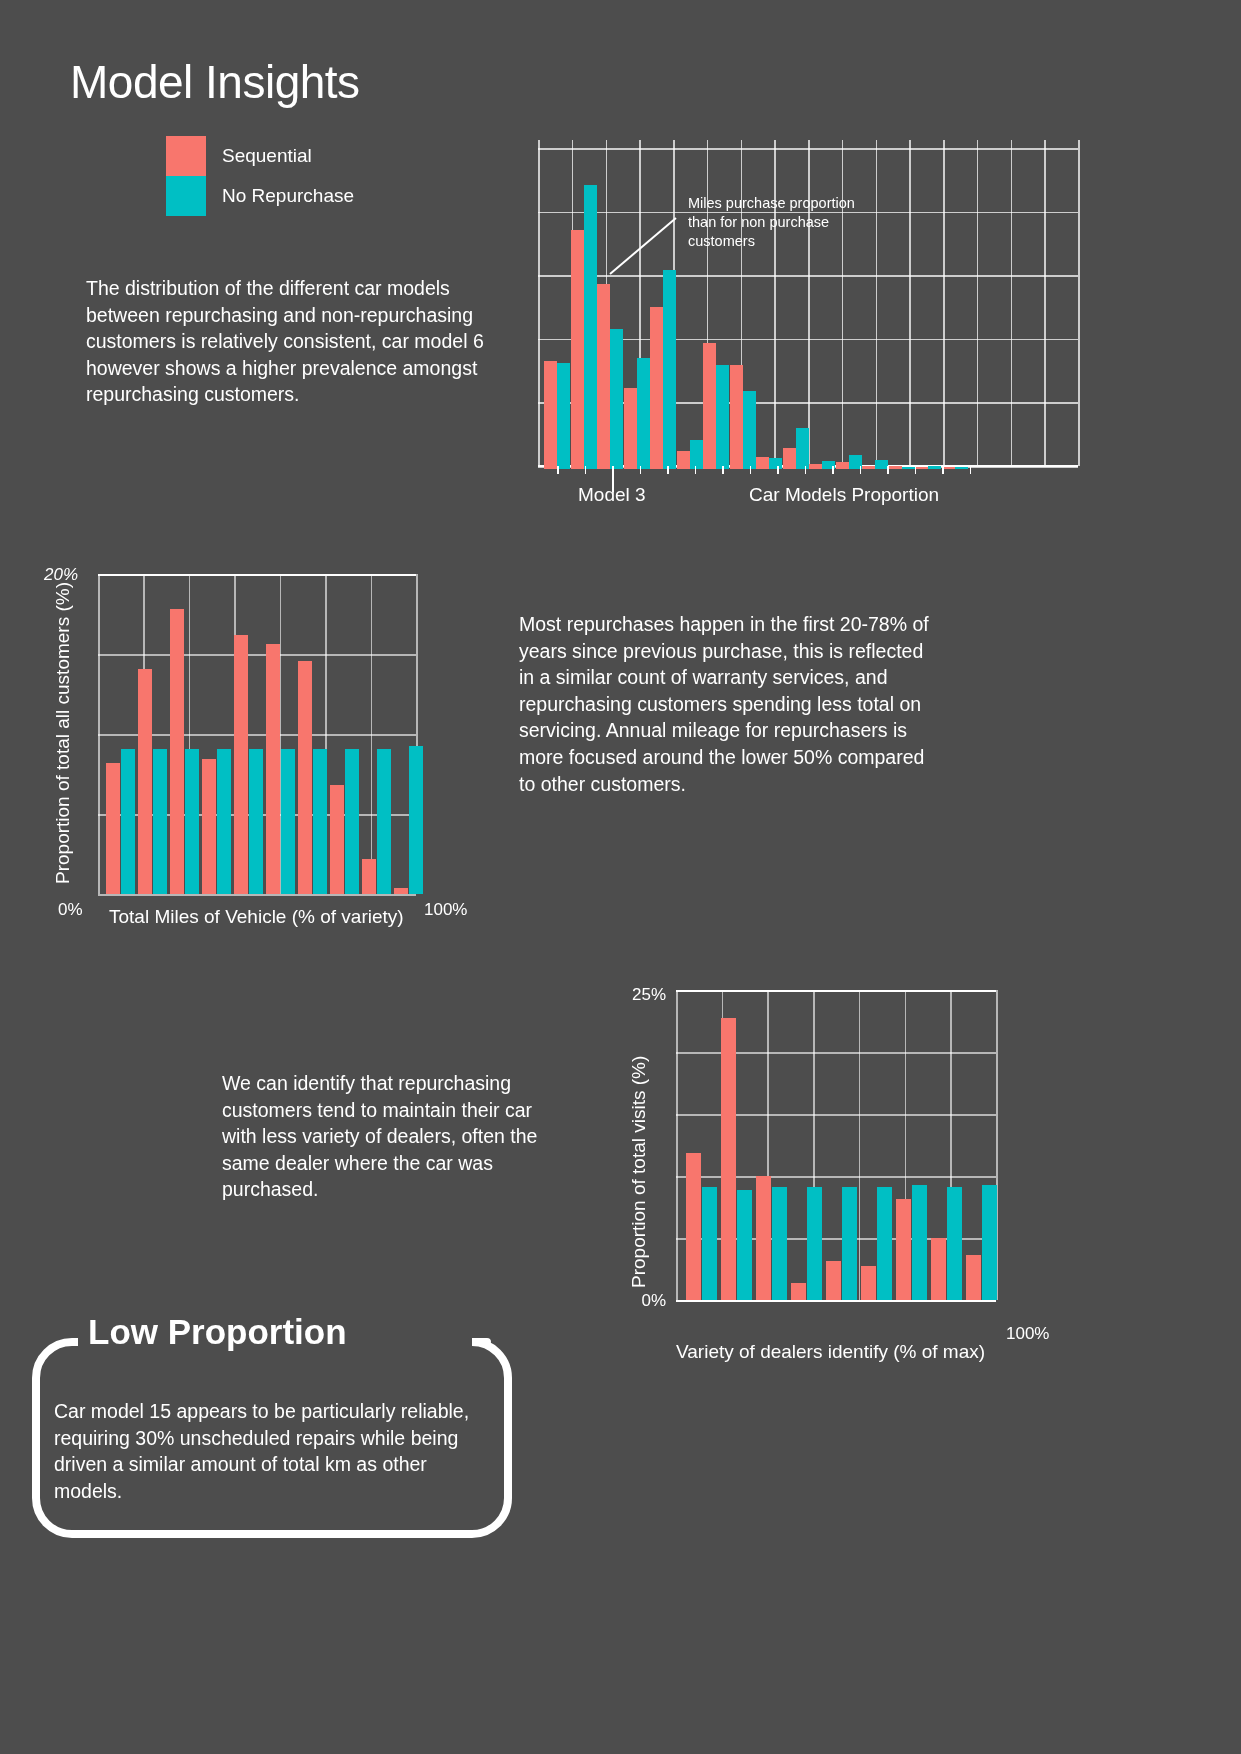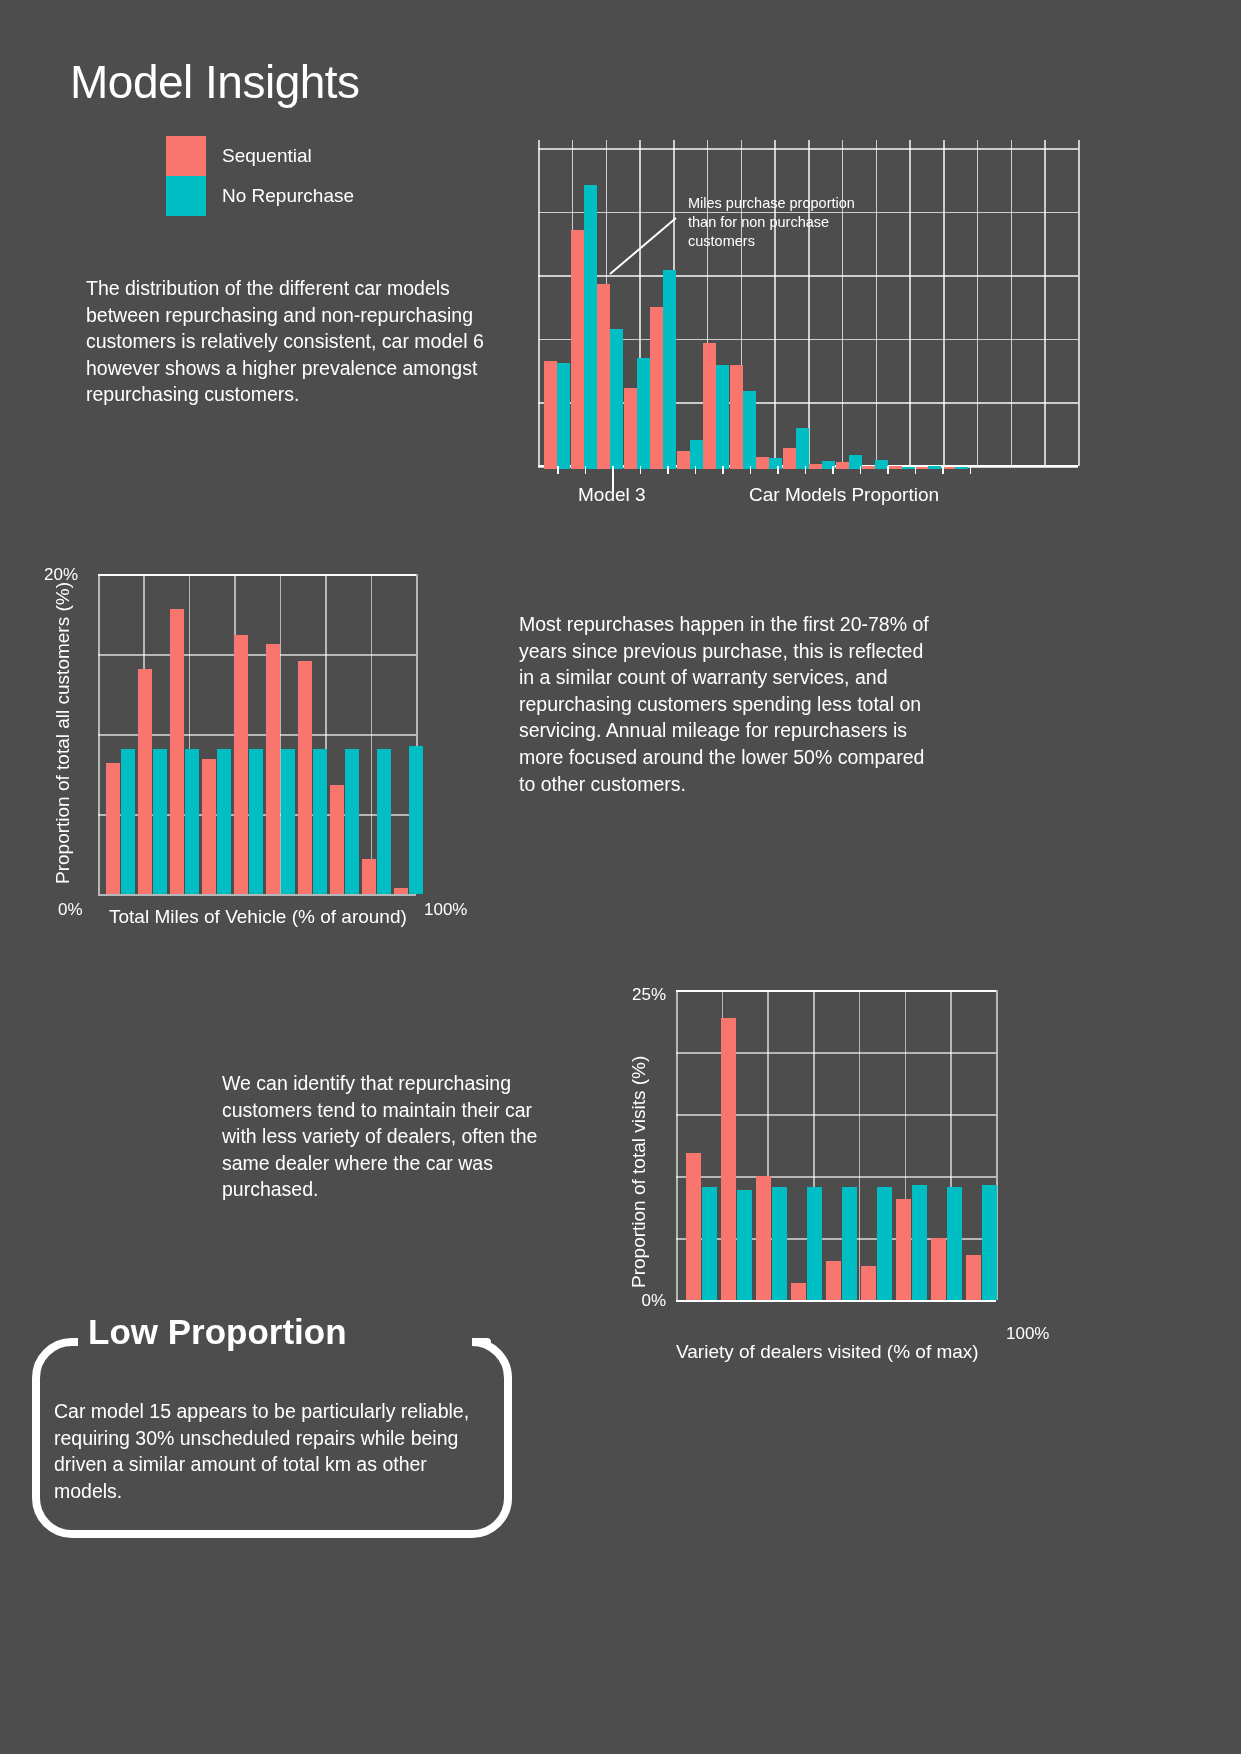--- a/index.html
+++ b/index.html
@@ -284,24 +284,24 @@
       <div style="display: flex; align-items: flex-end; margin-right: 2px;">
         <div class="bar" style="width: 14px; background: rgb(248, 118, 109); height: 34.9091px; margin-right: 1px;"></div>
         <div class="bar" style="width: 14px; background: rgb(0, 191, 196); height: 145.455px; margin-right: 1px;"></div>
       </div>
       <div style="display: flex; align-items: flex-end; margin-right: 2px;">
         <div class="bar" style="width: 14px; background: rgb(248, 118, 109); height: 5.81818px; margin-right: 1px;"></div>
         <div class="bar" style="width: 14px; background: rgb(0, 191, 196); height: 148.364px; margin-right: 1px;"></div>
       </div>
     </div>
 </div>
-<div class="abs axis-val" id="c2-ytick" style="left:78px;top:565px;transform:translateX(-100%);">20%</div>
+<div class="abs axis-val" id="c2-ytick" style="left:78px;top:565px;transform:translateX(-100%);font-style:italic;">20%</div>
 <div class="abs axis-val" id="c2-x0" style="left:58px;top:900px;">0%</div>
 <div class="abs axis-val" id="c2-x100" style="left:424px;top:900px;">100%</div>
-<div class="abs axis-label" id="c2-xlabel" style="left:109px;top:906px;">Total Miles of Vehicle (% of around)</div>
+<div class="abs axis-label" id="c2-xlabel" style="left:109px;top:906px;">Total Miles of Vehicle (% of variety)</div>
 <div class="ylabel-rot" id="c2-ylabel" style="left:52px;top:884px;">Proportion of total all customers (%)</div>
 
 <div class="chart" id="chart-dealer-variety" style="left:676px;top:990px;width:320px;height:310px;">
   <div class="plot" id="c3-plot" style="left:0;top:0;width:320px;height:310px;">
       <div class="grid-v" style="left: 0px; background: rgb(255, 255, 255); opacity: 0.6;"></div>
       <div class="grid-v" style="left: 45.7143px; background: rgb(255, 255, 255); opacity: 0.6;"></div>
       <div class="grid-v" style="left: 91.4286px; background: rgb(255, 255, 255); opacity: 0.6;"></div>
       <div class="grid-v" style="left: 137.143px; background: rgb(255, 255, 255); opacity: 0.6;"></div>
       <div class="grid-v" style="left: 182.857px; background: rgb(255, 255, 255); opacity: 0.6;"></div>
       <div class="grid-v" style="left: 228.571px; background: rgb(255, 255, 255); opacity: 0.6;"></div>
@@ -349,20 +349,20 @@
       </div>
       <div style="display: flex; align-items: flex-end; margin-right: 3px;">
         <div class="bar" style="width: 15px; background: rgb(248, 118, 109); height: 45.0909px; margin-right: 1px;"></div>
         <div class="bar" style="width: 15px; background: rgb(0, 191, 196); height: 114.982px; margin-right: 1px;"></div>
       </div>
     </div>
 </div>
 <div class="abs axis-val" id="c3-ytick25" style="left:666px;top:985px;transform:translateX(-100%);">25%</div>
 <div class="abs axis-val" id="c3-ytick0" style="left:666px;top:1291px;transform:translateX(-100%);">0%</div>
 <div class="abs axis-val" id="c3-x100" style="left:1006px;top:1324px;">100%</div>
-<div class="abs axis-label" id="c3-xlabel" style="left:676px;top:1341px;">Variety of dealers visited (% of max)</div>
+<div class="abs axis-label" id="c3-xlabel" style="left:676px;top:1341px;">Variety of dealers identify (% of max)</div>
 <div class="ylabel-rot" id="c3-ylabel" style="left:628px;top:1288px;">Proportion of total visits (%)</div>
 
 <svg id="lm-box" viewBox="0 0 480 200">
   <path d="M 150 4 L 40 4 A 36 36 0 0 0 4 40 L 4 160 A 36 36 0 0 0 40 196 L 440 196 A 36 36 0 0 0 476 160 L 476 40 A 36 36 0 0 0 440 4 L 455 4" fill="none" stroke="#ffffff" stroke-width="8" stroke-linecap="round"></path>
 </svg>
 <div id="lm-title">Low Proportion</div>
 <div id="lm-text">Car model 15 appears to be particularly reliable, requiring 30% unscheduled repairs while being driven a similar amount of total km as other models.</div>
 
 </body></html>

